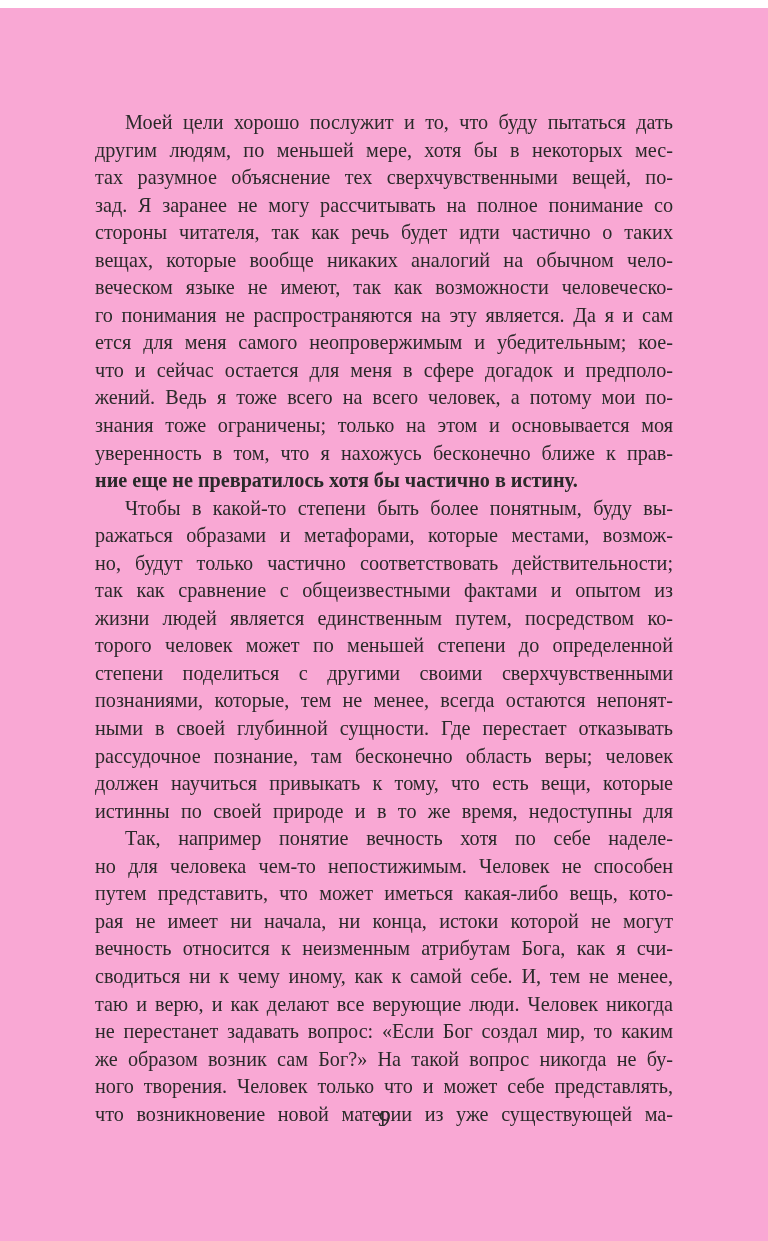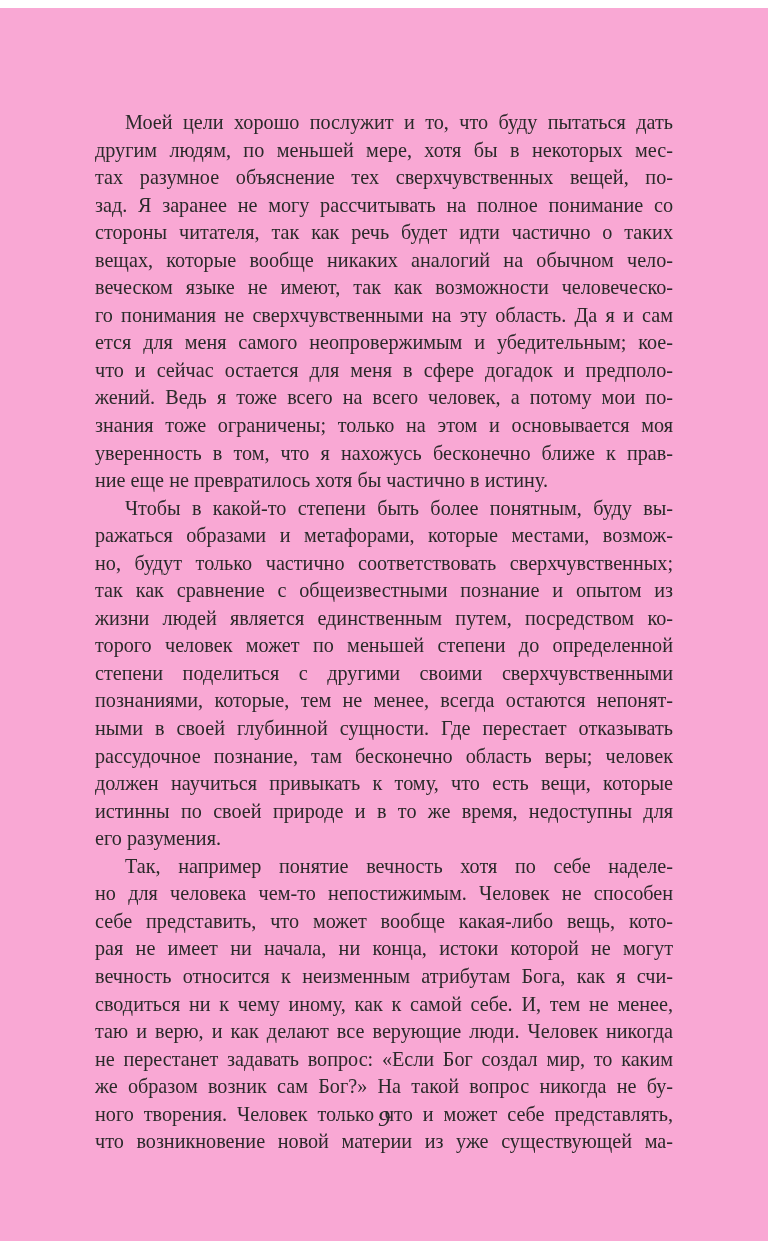--- a/index.html
+++ b/index.html
@@ -34,20 +34,21 @@
     .line {
       display: block;
       white-space: nowrap;
       text-align: justify;
       text-align-last: justify;
       height: 27.55px;
       overflow: visible;
     }
     .line.last {
       text-align-last: left;
+      font-weight: bold;
     }
     .line.indent {
       padding-left: 30px;
     }
     .page-number {
       position: absolute;
       left: 0;
       width: 768px;
       top: 1097px;
       text-align: center;
@@ -59,54 +60,53 @@
   </style>
 </head>
 <body>
 
 <div class="page">
   <div class="text-block">
 
     <div>
       <span class="line indent">Моей цели хорошо послужит и то, что буду пытаться дать</span>
       <span class="line">другим людям, по меньшей мере, хотя бы в некоторых мес-</span>
-      <span class="line">тах разумное объяснение тех сверхчувственных вещей, по-</span>
+      <span class="line">тах разумное объяснение тех сверхчувственными вещей, по-</span>
       <span class="line">зад. Я заранее не могу рассчитывать на полное понимание со</span>
       <span class="line">стороны читателя, так как речь будет идти частично о таких</span>
       <span class="line">вещах, которые вообще никаких аналогий на обычном чело-</span>
       <span class="line">веческом языке не имеют, так как возможности человеческо-</span>
-      <span class="line">го понимания не сверхчувственными на эту область. Да я и сам</span>
+      <span class="line">го понимания не распространяются на эту является. Да я и сам</span>
       <span class="line">ется для меня самого неопровержимым и убедительным; кое-</span>
       <span class="line">что и сейчас остается для меня в сфере догадок и предполо-</span>
       <span class="line">жений. Ведь я тоже всего на всего человек, а потому мои по-</span>
       <span class="line">знания тоже ограничены; только на этом и основывается моя</span>
       <span class="line">уверенность в том, что я нахожусь бесконечно ближе к прав-</span>
       <span class="line last">ние еще не превратилось хотя бы частично в истину.</span>
     </div>
 
     <div>
       <span class="line indent">Чтобы в какой-то степени быть более понятным, буду вы-</span>
       <span class="line">ражаться образами и метафорами, которые местами, возмож-</span>
-      <span class="line">но, будут только частично соответствовать сверхчувственных;</span>
-      <span class="line">так как сравнение с общеизвестными познание и опытом из</span>
+      <span class="line">но, будут только частично соответствовать действительности;</span>
+      <span class="line">так как сравнение с общеизвестными фактами и опытом из</span>
       <span class="line">жизни людей является единственным путем, посредством ко-</span>
       <span class="line">торого человек может по меньшей степени до определенной</span>
       <span class="line">степени поделиться с другими своими сверхчувственными</span>
       <span class="line">познаниями, которые, тем не менее, всегда остаются непонят-</span>
       <span class="line">ными в своей глубинной сущности. Где перестает отказывать</span>
       <span class="line">рассудочное познание, там бесконечно область веры; человек</span>
       <span class="line">должен научиться привыкать к тому, что есть вещи, которые</span>
       <span class="line">истинны по своей природе и в то же время, недоступны для</span>
-      <span class="line last">его разумения.</span>
     </div>
 
     <div>
       <span class="line indent">Так, например понятие вечность хотя по себе наделе-</span>
       <span class="line">но для человека чем-то непостижимым. Человек не способен</span>
-      <span class="line">себе представить, что может вообще какая-либо вещь, кото-</span>
+      <span class="line">путем представить, что может иметься какая-либо вещь, кото-</span>
       <span class="line">рая не имеет ни начала, ни конца, истоки которой не могут</span>
       <span class="line">вечность относится к неизменным атрибутам Бога, как я счи-</span>
       <span class="line">сводиться ни к чему иному, как к самой себе. И, тем не менее,</span>
       <span class="line">таю и верю, и как делают все верующие люди. Человек никогда</span>
       <span class="line">не перестанет задавать вопрос: «Если Бог создал мир, то каким</span>
       <span class="line">же образом возник сам Бог?» На такой вопрос никогда не бу-</span>
       <span class="line">ного творения. Человек только что и может себе представлять,</span>
       <span class="line">что возникновение новой материи из уже существующей ма-</span>
 
     </div>

